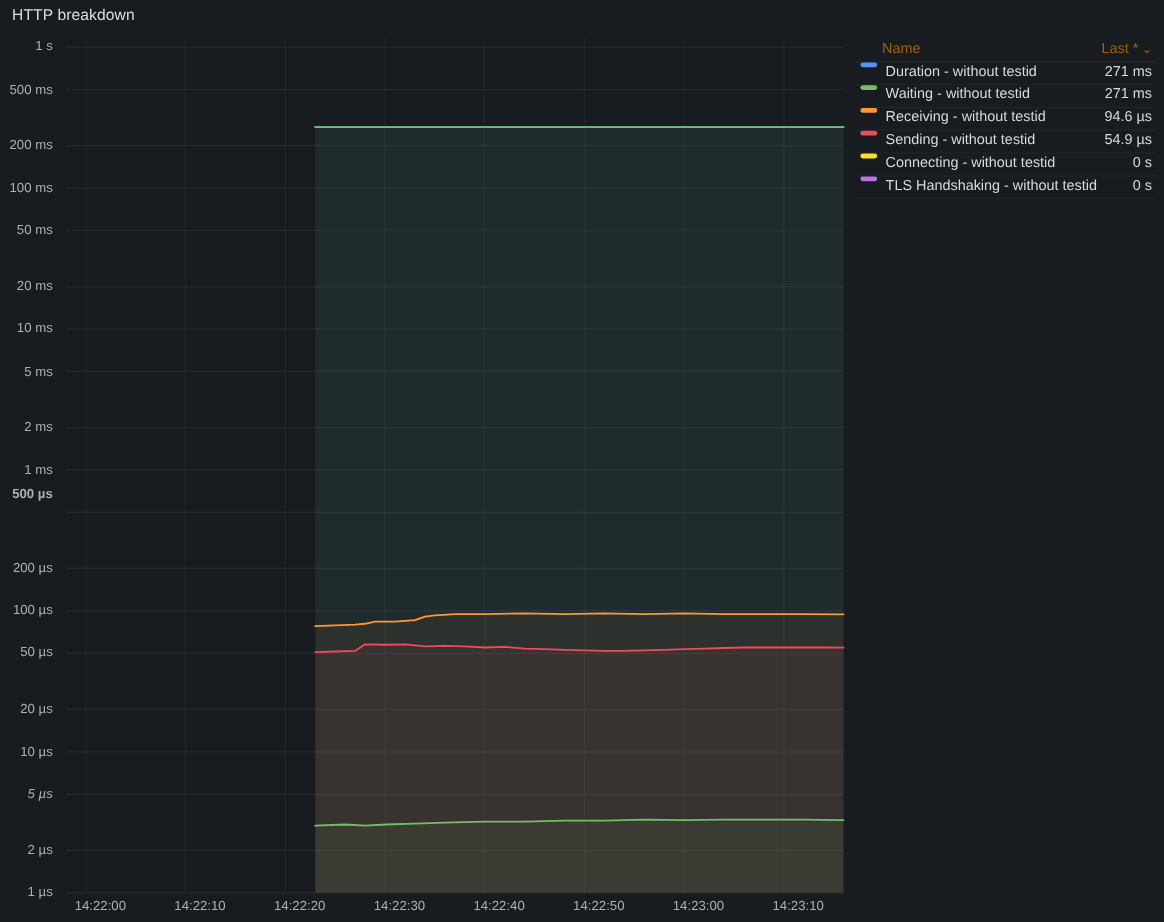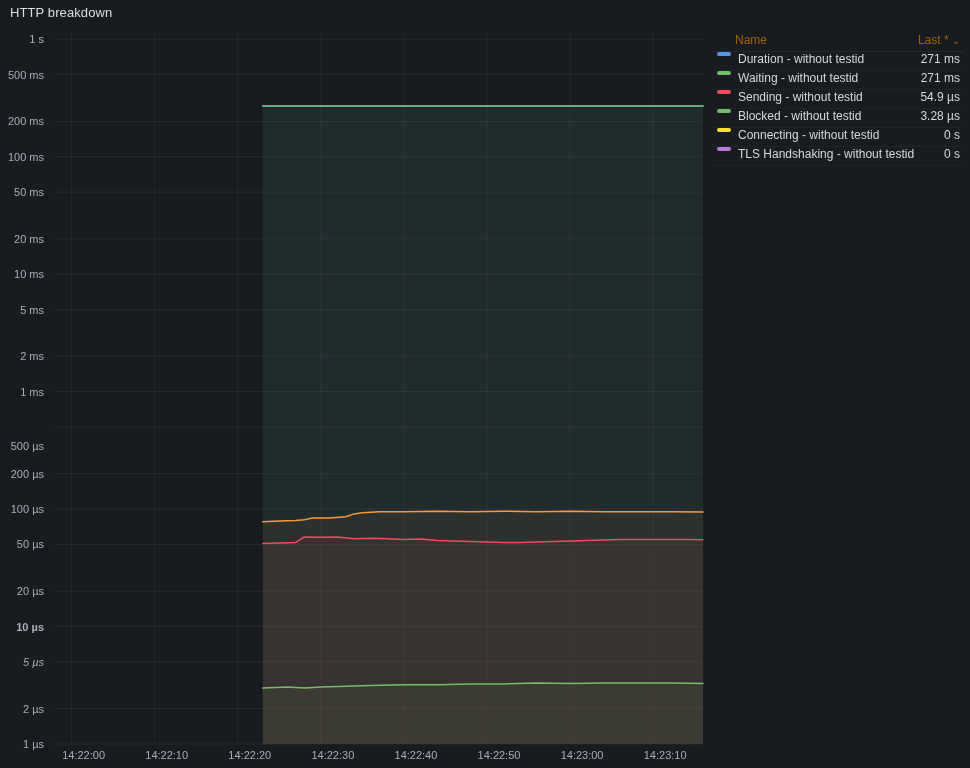--- a/index.html
+++ b/index.html
@@ -98,26 +98,26 @@
       <div class="ytick" style="top: 32.2622px;">1 s</div>
       <div class="ytick" style="top: 67.6201px;">500 ms</div>
       <div class="ytick" style="top: 114.361px;">200 ms</div>
       <div class="ytick" style="top: 149.719px;">100 ms</div>
       <div class="ytick" style="top: 185.076px; padding-left: 13px;">50 ms</div>
       <div class="ytick" style="top: 231.817px;">20 ms</div>
       <div class="ytick" style="top: 267.175px;">10 ms</div>
       <div class="ytick" style="top: 302.533px;">5 ms</div>
       <div class="ytick" style="top: 349.273px;">2 ms</div>
       <div class="ytick" style="top: 384.631px;">1 ms</div>
-      <div class="ytick" style="top: 439px;">500 µs</div>
+      <div class="ytick" style="top: 405px; font-weight: bold;">500 µs</div>
       <div class="ytick" style="top: 466.73px;">200 µs</div>
       <div class="ytick" style="top: 502.087px;">100 µs</div>
       <div class="ytick" style="top: 537.445px;">50 µs</div>
       <div class="ytick" style="top: 584.186px;">20 µs</div>
-      <div class="ytick" style="top: 619.544px; font-weight: bold;">10 µs</div>
+      <div class="ytick" style="top: 619.544px;">10 µs</div>
       <div class="ytick" style="top: 654.902px; font-style: italic;">5 µs</div>
       <div class="ytick" style="top: 701.642px;">2 µs</div>
       <div class="ytick" style="top: 737px;">1 µs</div>
     </div>
   <div class="x-axis">
       <div class="xtick" style="left: 71.6154px;">14:22:00</div>
       <div class="xtick" style="left: 154.692px;">14:22:10</div>
       <div class="xtick" style="left: 237.769px;">14:22:20</div>
       <div class="xtick" style="left: 320.846px;">14:22:30</div>
       <div class="xtick" style="left: 403.923px;">14:22:40</div>
@@ -138,28 +138,28 @@
           <span class="swatch" style="background: rgb(87, 148, 242);"></span>
           <span class="series-label">Duration - without testid</span>
           <span class="series-value">271 ms</span>
         </div>
         <div class="legend-row">
           <span class="swatch" style="background: rgb(115, 191, 105);"></span>
           <span class="series-label">Waiting - without testid</span>
           <span class="series-value">271 ms</span>
         </div>
         <div class="legend-row">
+          <span class="swatch" style="background: rgb(255, 152, 48);"></span>
+          <span class="series-label">Receiving - without testid</span>
+          <span class="series-value">94.6 µs</span>
+        </div>
+        <div class="legend-row">
           <span class="swatch" style="background: rgb(242, 73, 92);"></span>
           <span class="series-label">Sending - without testid</span>
           <span class="series-value">54.9 µs</span>
-        </div>
-        <div class="legend-row">
-          <span class="swatch" style="background: rgb(115, 191, 105);"></span>
-          <span class="series-label">Blocked - without testid</span>
-          <span class="series-value">3.28 µs</span>
         </div>
         <div class="legend-row">
           <span class="swatch" style="background: rgb(250, 222, 42);"></span>
           <span class="series-label">Connecting - without testid</span>
           <span class="series-value">0 s</span>
         </div>
         <div class="legend-row">
           <span class="swatch" style="background: rgb(184, 119, 217);"></span>
           <span class="series-label">TLS Handshaking - without testid</span>
           <span class="series-value">0 s</span>

